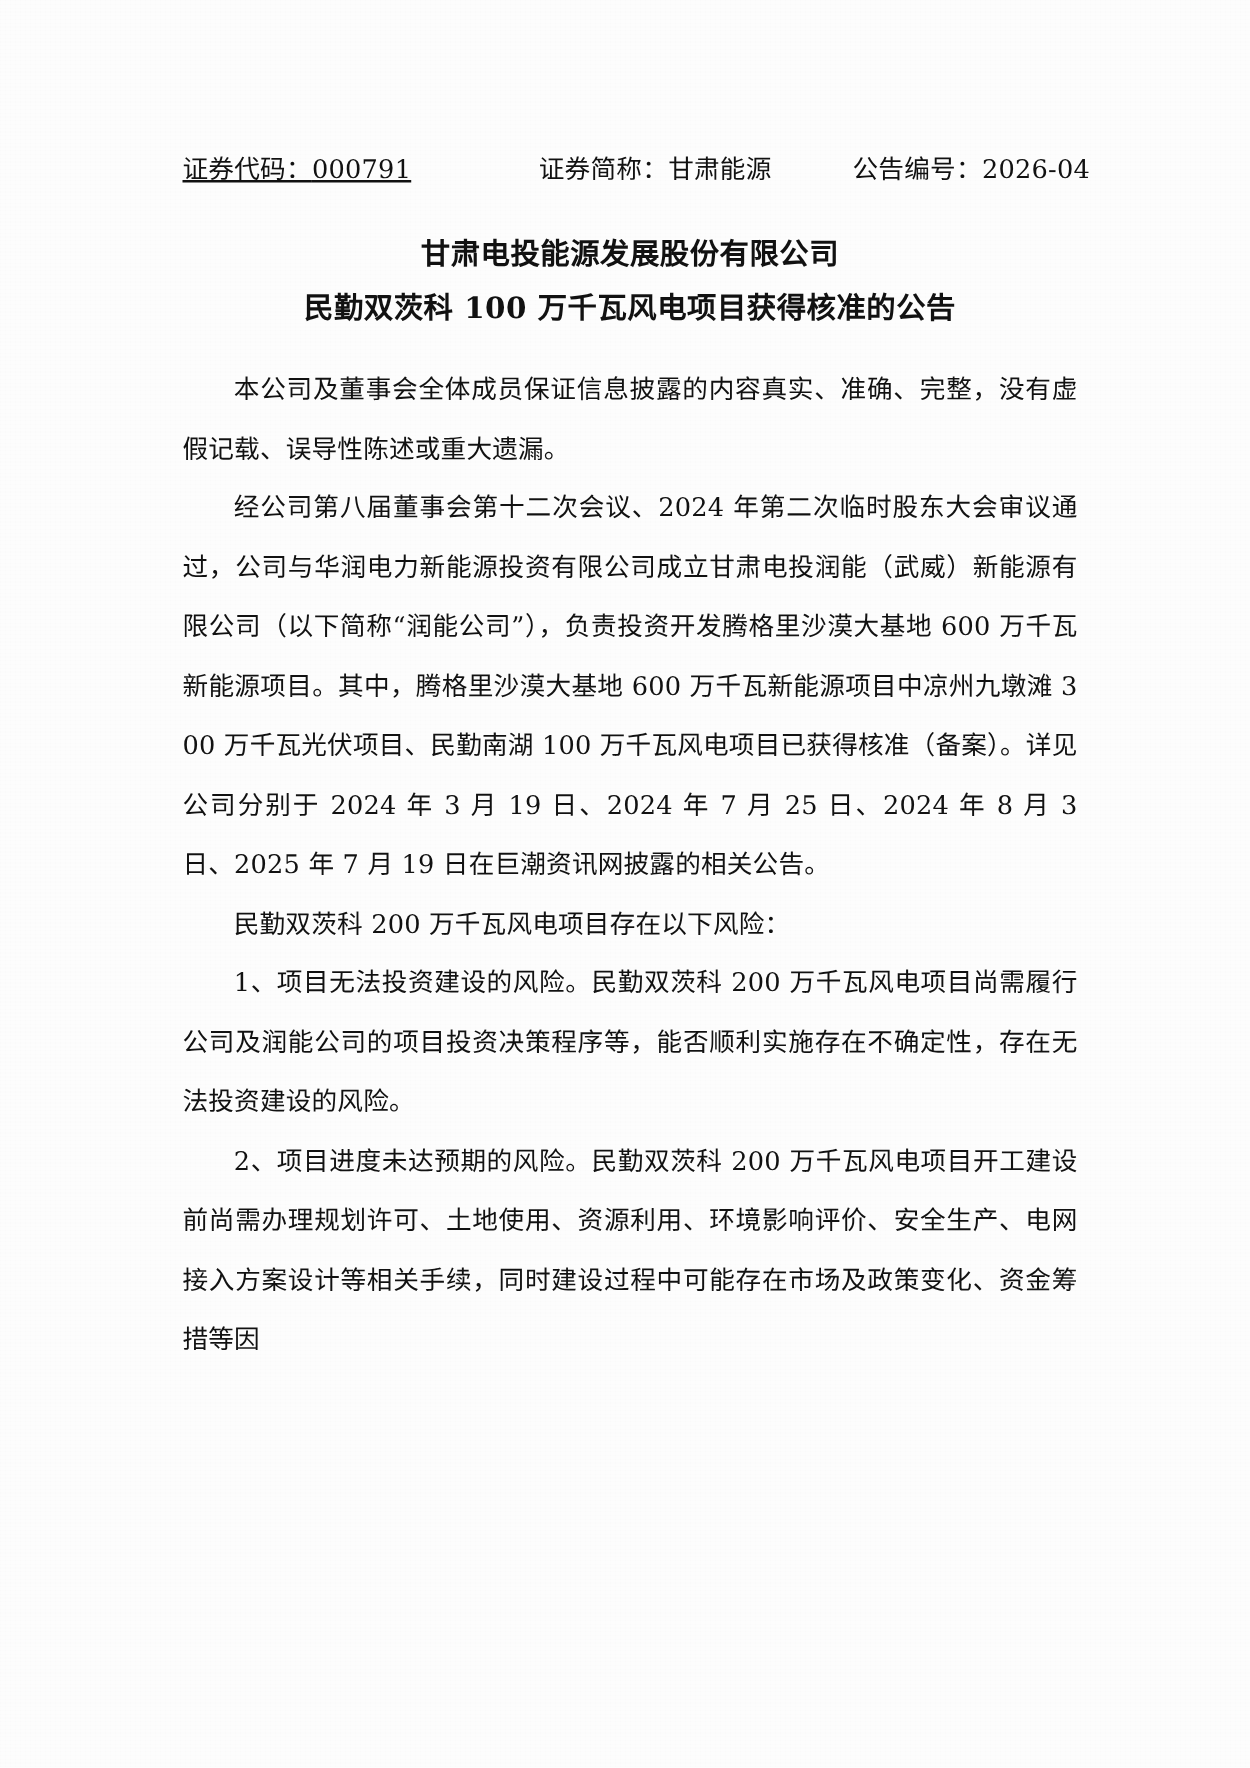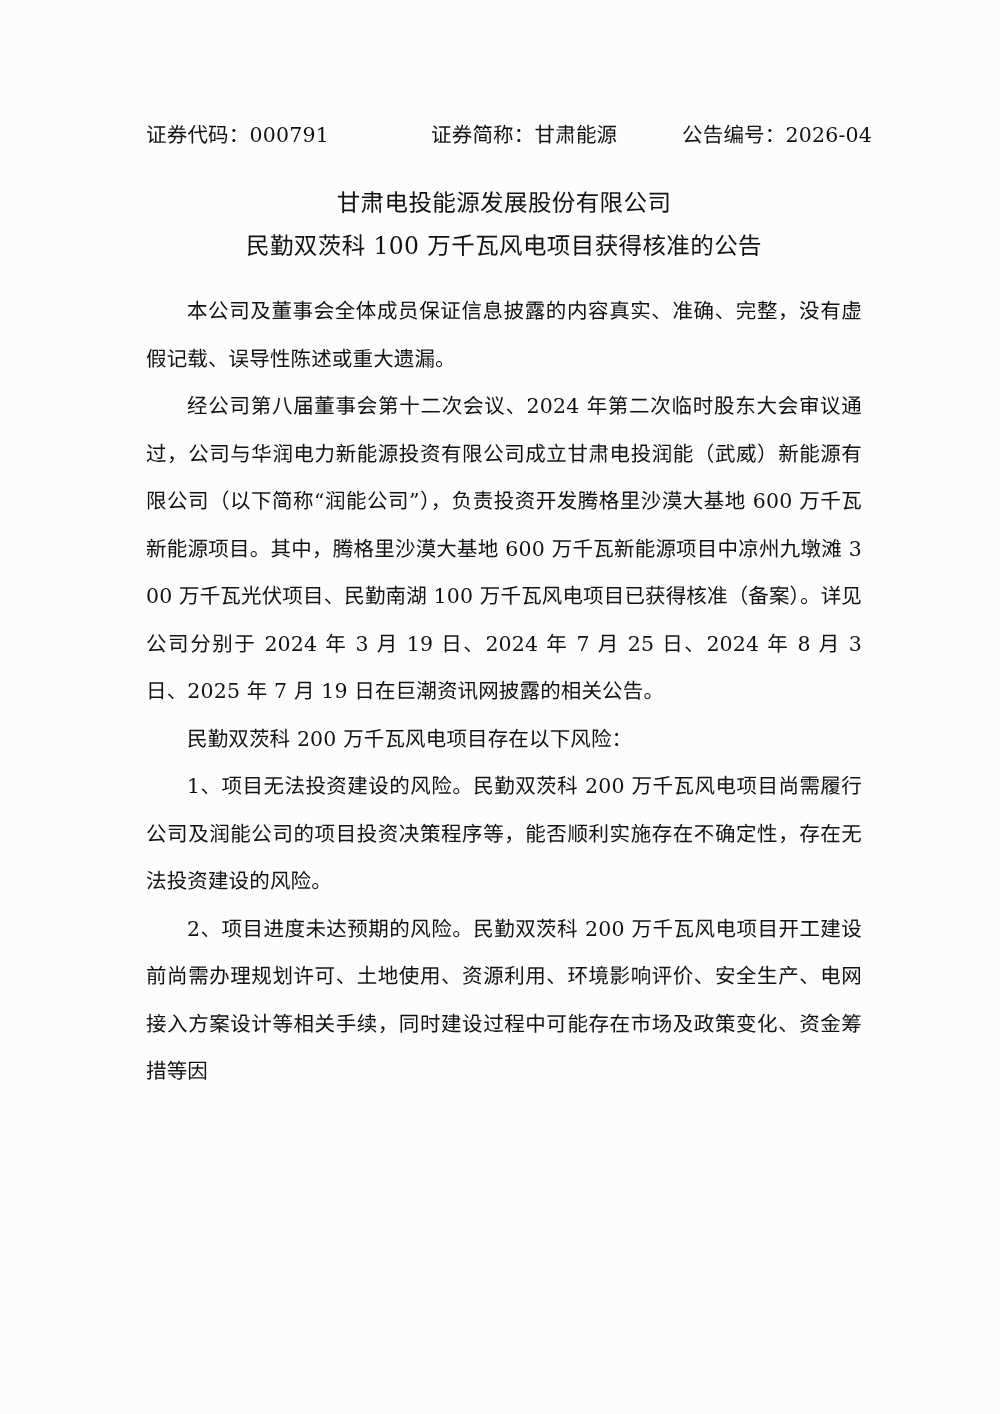--- a/index.html
+++ b/index.html
@@ -31,30 +31,30 @@
     align-items: baseline;
     width: 716px;
     font-size: 20.5px;
     letter-spacing: 0.2px;
     white-space: nowrap;
     margin-bottom: 34px;
   }
   .masthead .mh-cell {
     display: inline-block;
   }
-  .mh-code   { width: 268px; }
+  .mh-code   { width: 268px; text-decoration: underline; }
   .mh-abbr   { width: 268px; margin-left: 34px; }
   .mh-no     { width: 180px; }
   .mh-label  { }
   .mh-value  { font-family: "DejaVu Serif", "Liberation Serif", serif; }
 
   
   .doc-title {
     text-align: center;
-    font-weight: normal;
+    font-weight: bold;
     font-size: 23.5px;
     line-height: 43px;
     letter-spacing: 0.4px;
     width: 716px;
     margin: 0 0 20px 0;
   }
   .doc-title .tline { display: block; white-space: nowrap; }
 
   
   .body-text { width: 716px; }

